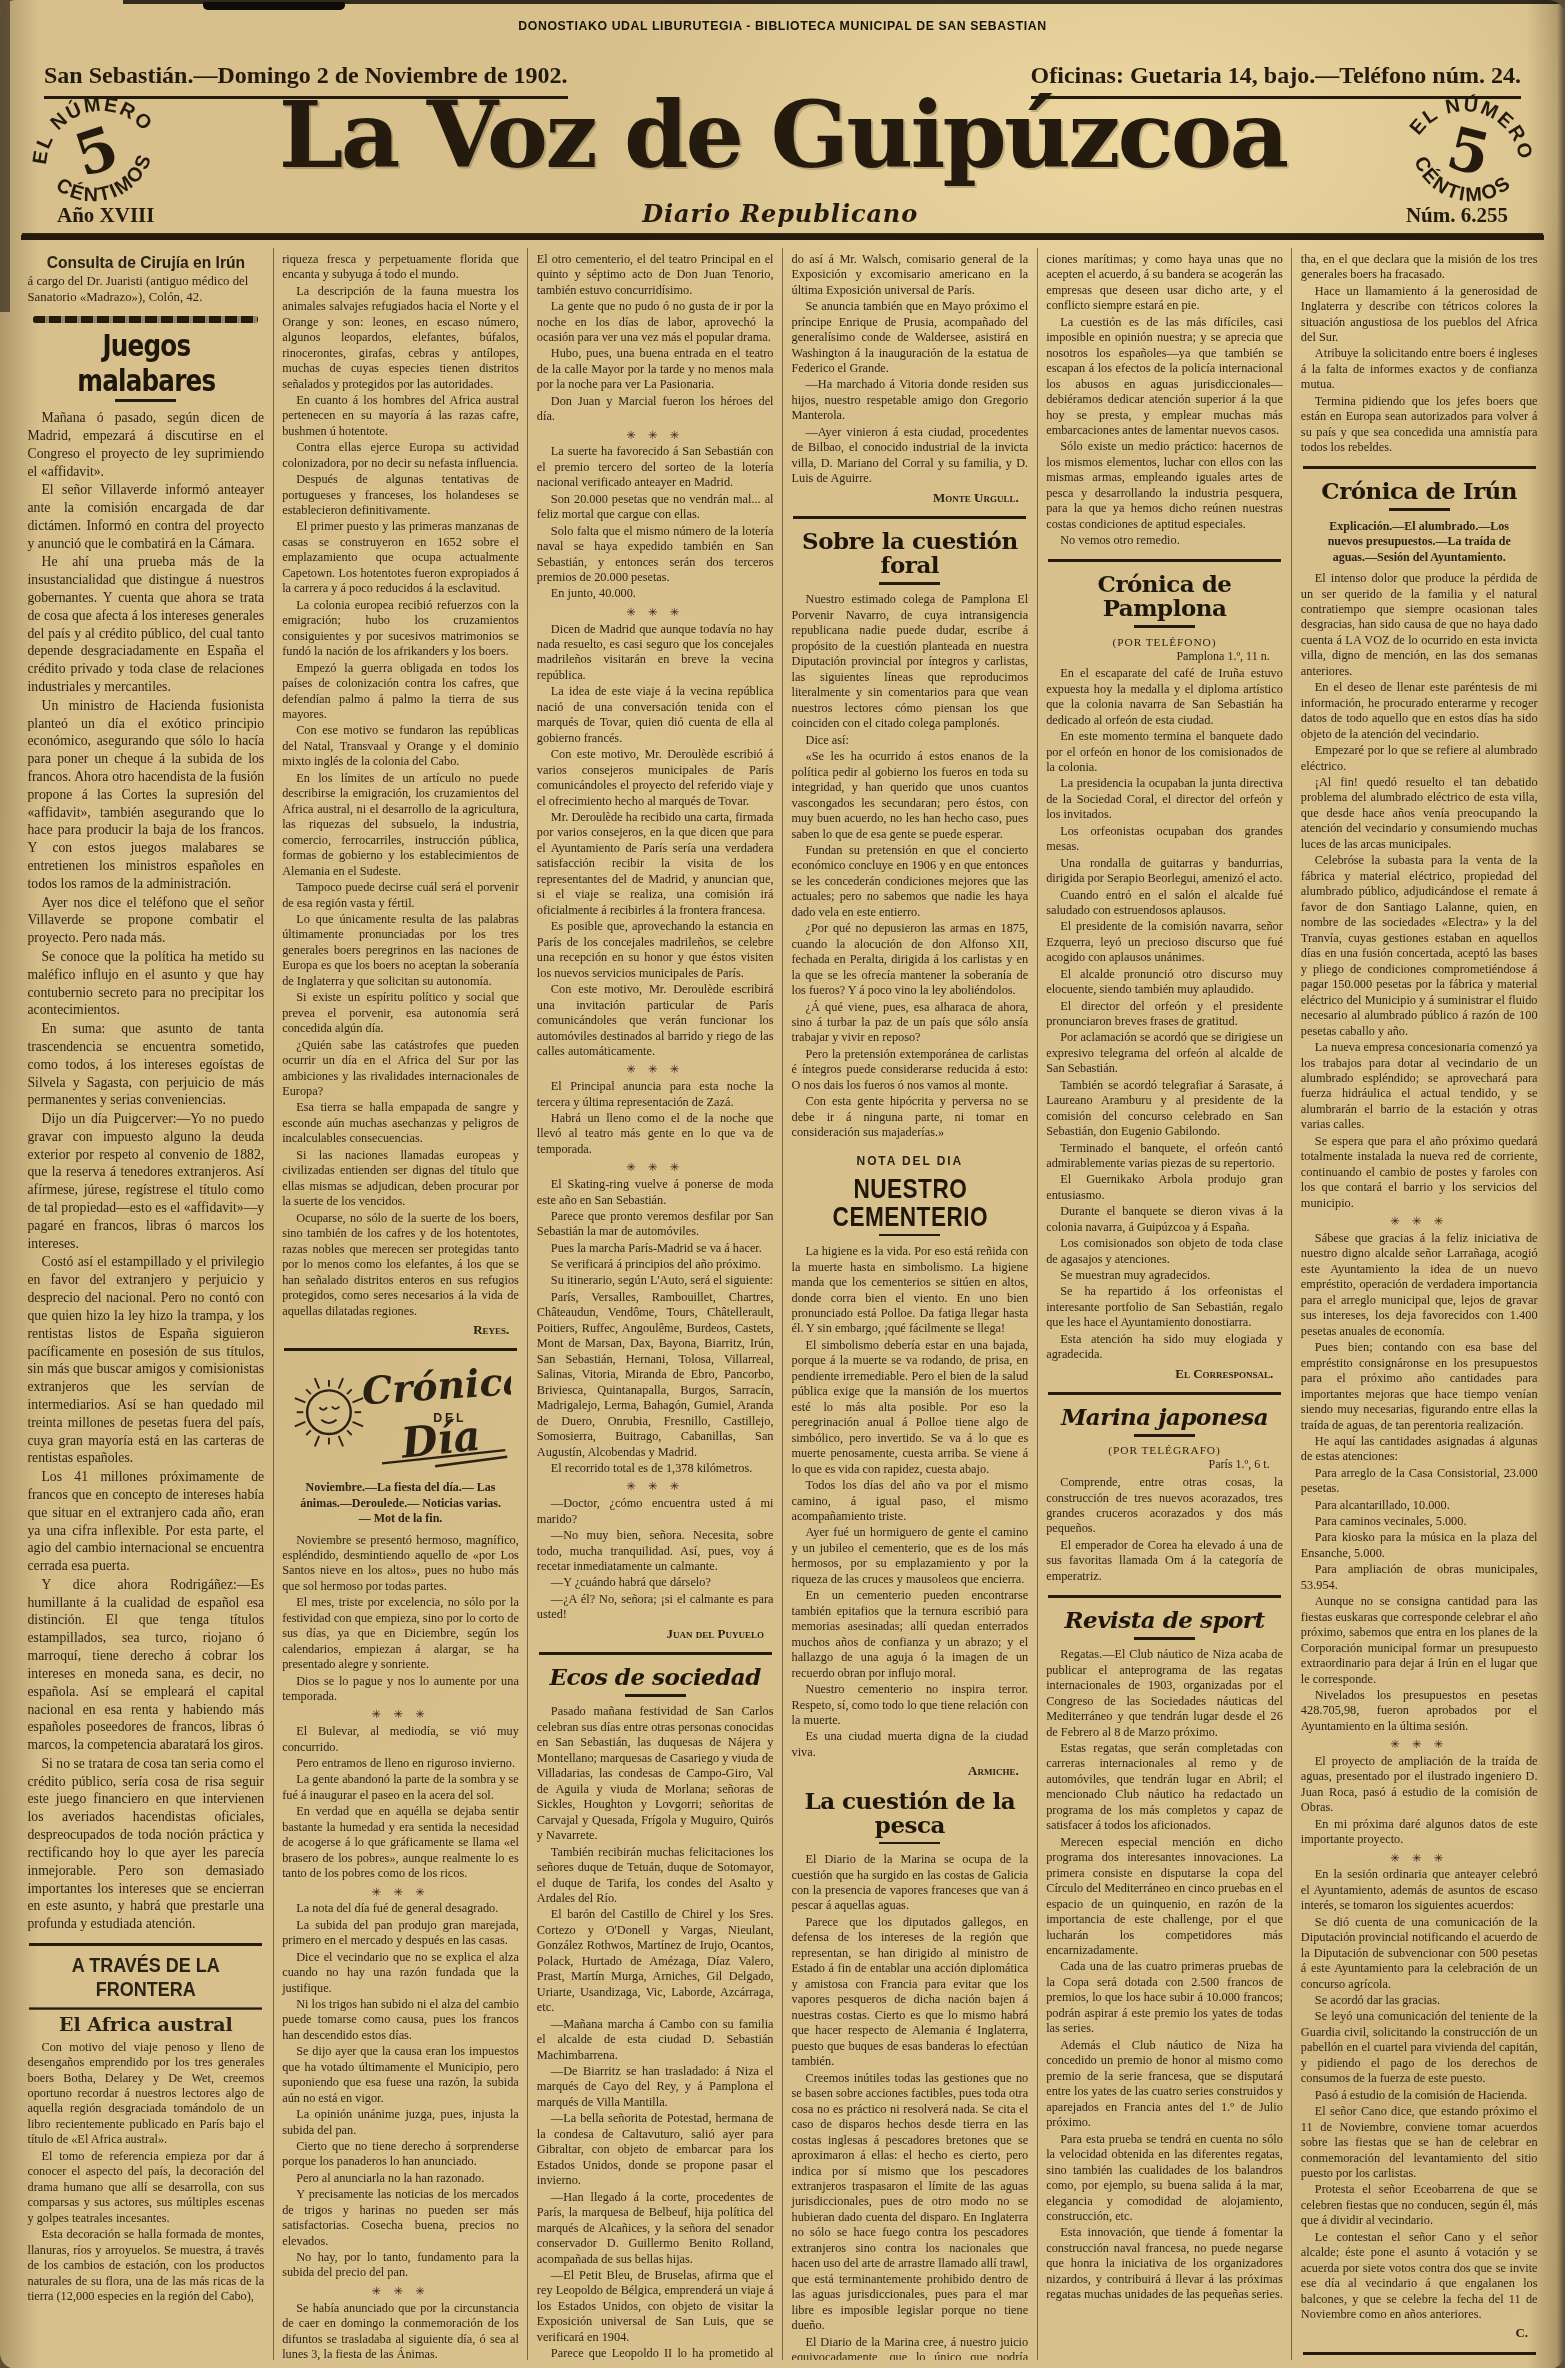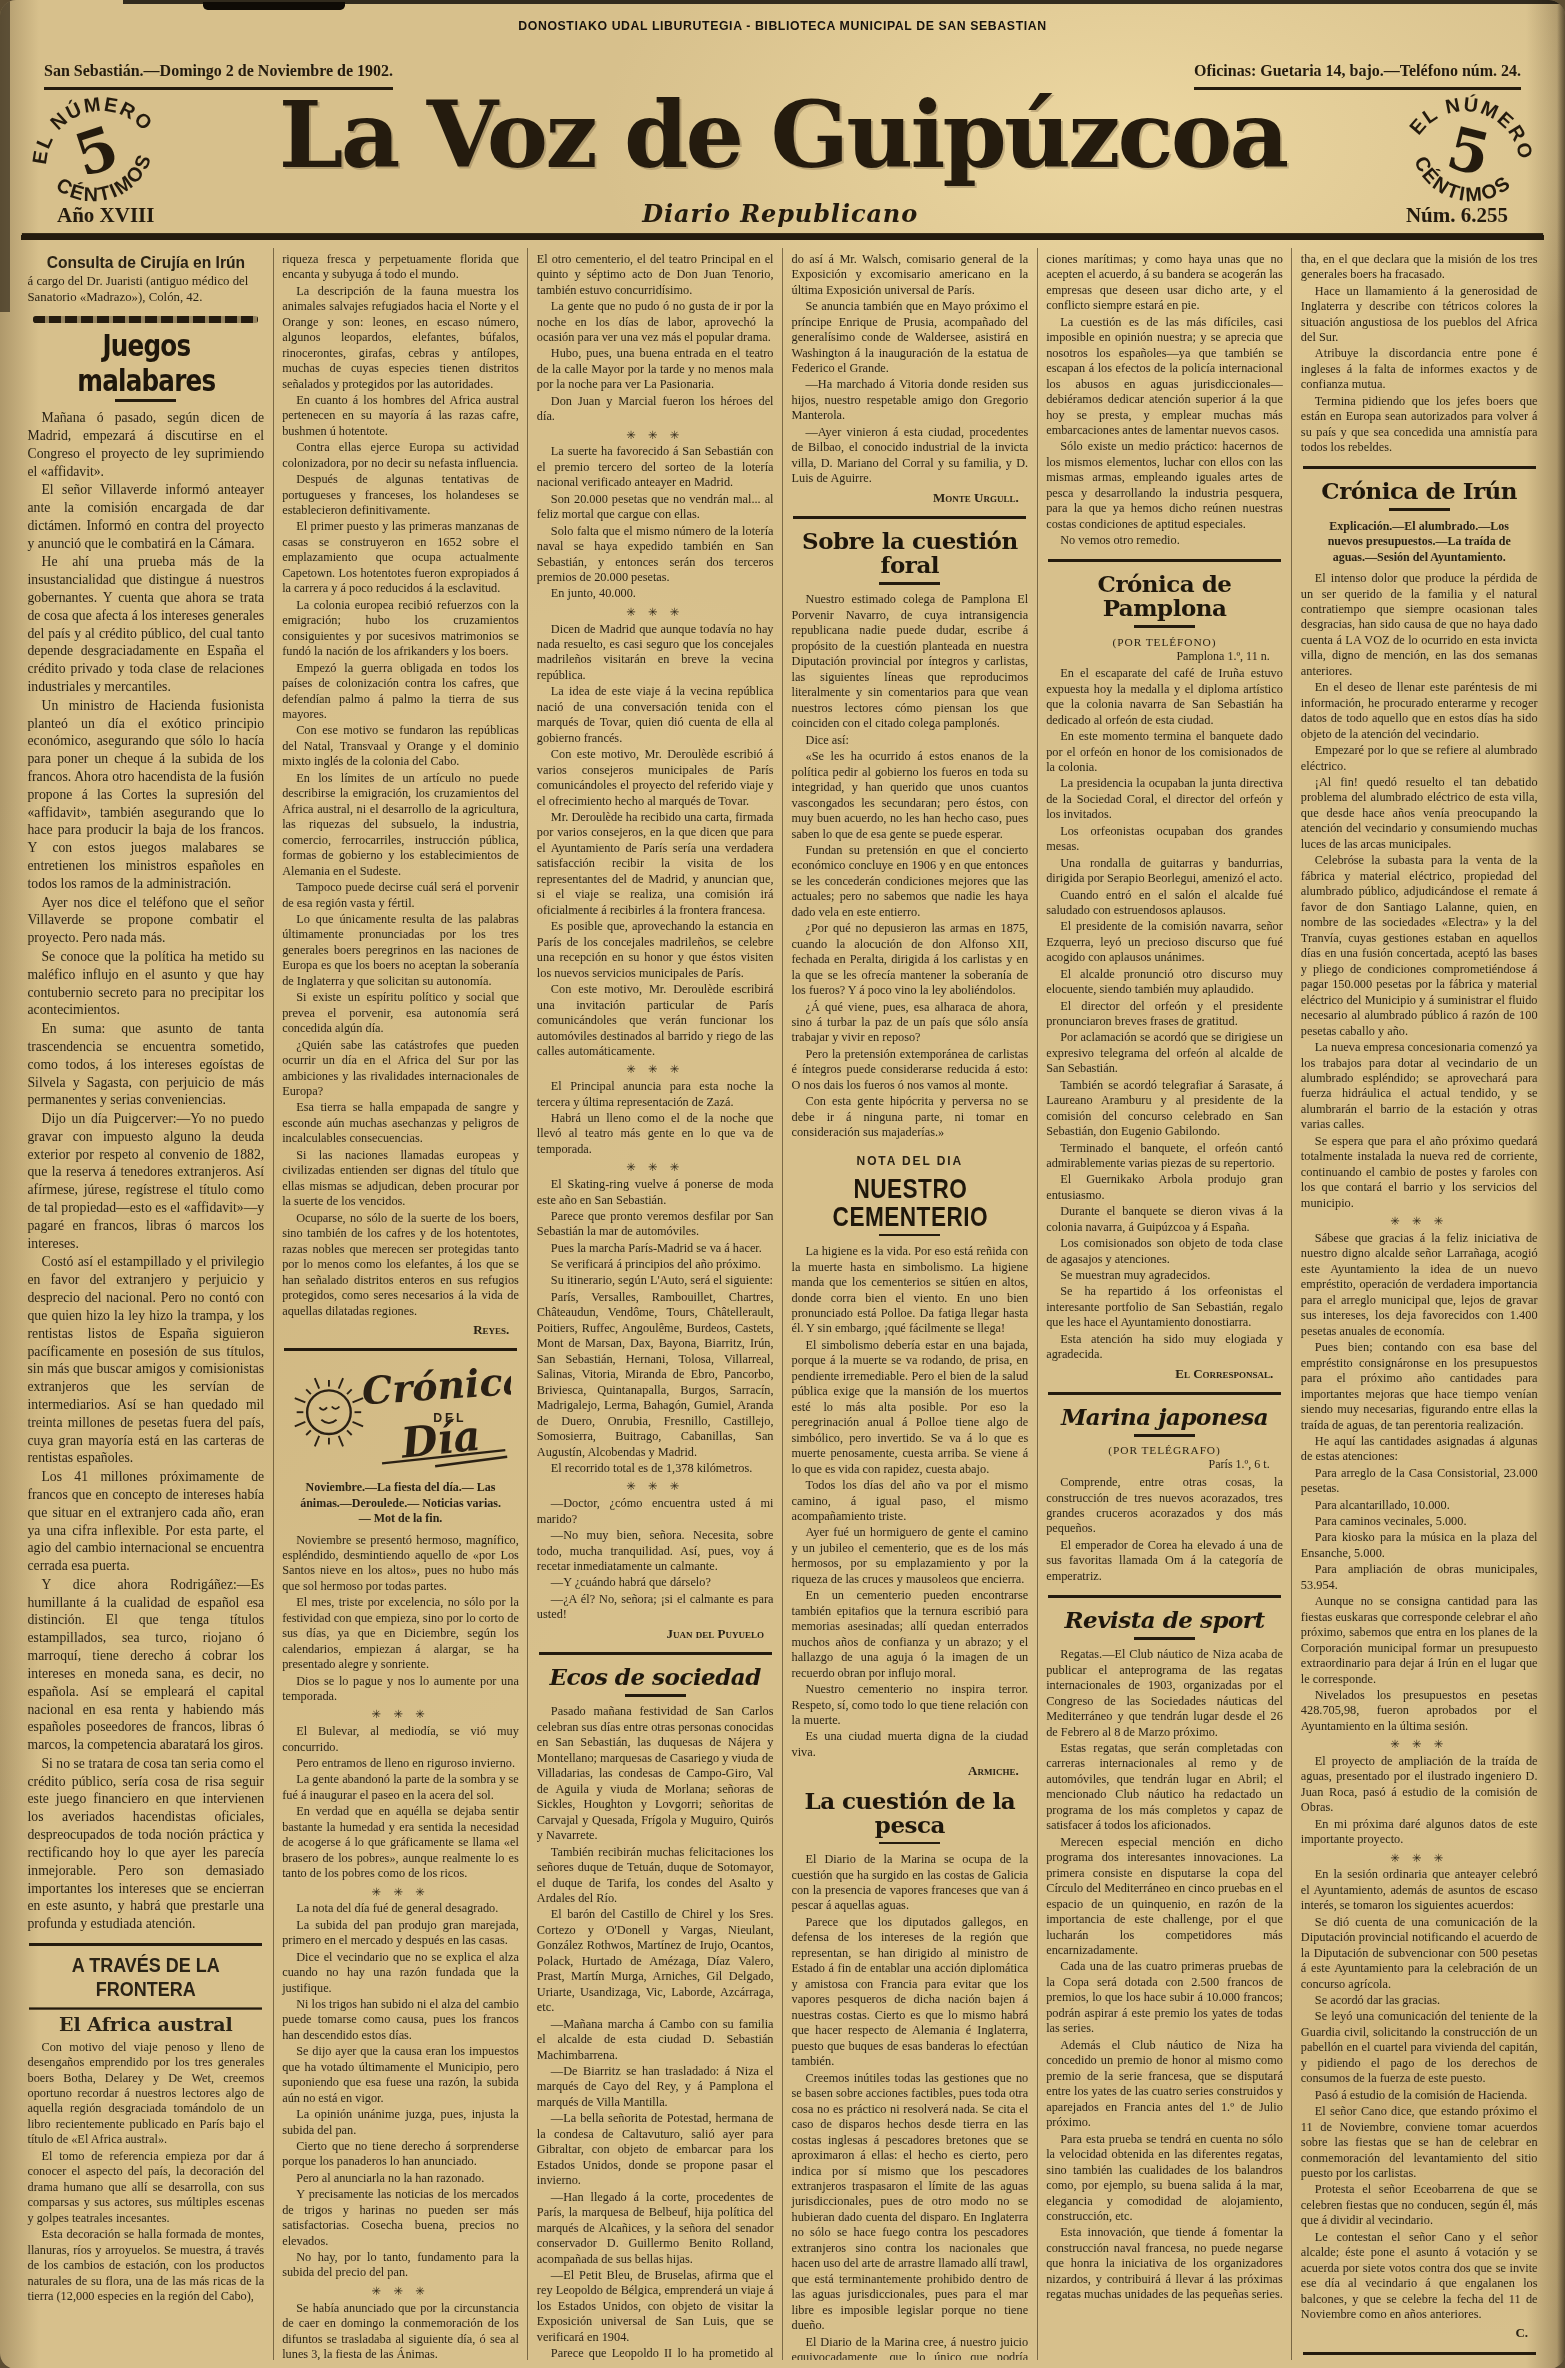--- a/index.html
+++ b/index.html
@@ -17,21 +17,21 @@
   .artifact{position:absolute;}
   .topline{left:123px;top:0;right:0;height:3.8px;background:rgba(12,9,5,.82);}
   .blob-a{left:203px;top:1.9px;width:142px;height:8.5px;background:#0f0b06;border-radius:0 0 4.7px 4.7px;}
   .blob-b{left:0;top:0;width:10.4px;height:312px;background:rgba(18,12,6,.55);}
   .rightedge{right:0;top:0;width:8.5px;height:100%;background:linear-gradient(90deg,transparent,rgba(28,18,8,.55));}
 
   .banner{position:absolute;top:19px;left:0;right:0;text-align:center;
     font-family:"Liberation Sans",sans-serif;font-size:12.3px;font-weight:bold;
     letter-spacing:0.6px;color:#17120c;}
   .dateline{position:absolute;top:62px;left:44px;right:44px;display:flex;justify-content:space-between;
-    font-weight:bold;font-size:16px;color:#241b0e;}
+    font-weight:bold;font-size:24px;color:#241b0e;}
   .dateline span{border-bottom:3.8px solid #241b0e;padding-bottom:6.6px;}
 
   .masthead-title{position:absolute;top:87px;left:104px;right:104px;text-align:center;
     font-family:"DejaVu Serif",serif;font-weight:bold;font-size:92px;line-height:1.05;
     letter-spacing:-2.8px;color:#241b0e;text-shadow:1.9px 1.9px 0 rgba(48,34,14,.22);}
   .badge{position:absolute;width:142px;height:142px;}
   .badge-left{left:24.6px;top:79px;transform:rotate(-18deg);}
   .badge-right{right:24.6px;top:79px;transform:rotate(14deg);}
   .badge text{fill:#241b0e;}
   .badge .arc{font-family:"Liberation Sans",sans-serif;font-weight:bold;font-size:21px;letter-spacing:2px;}
@@ -341,21 +341,21 @@
         <p class="para">Estas regatas, que serán completadas con carreras internacionales al remo y de automóviles, que tendrán lugar en Abril; el mencionado Club náutico ha redactado un programa de los más completos y capaz de satisfacer á todos los aficionados.</p>
         <p class="para">Merecen especial mención en dicho programa dos interesantes innovaciones. La primera consiste en disputarse la copa del Círculo del Mediterráneo en cinco pruebas en el espacio de un quinquenio, en razón de la importancia de este challenge, por el que lucharán los competidores más encarnizadamente.</p>
         <p class="para">Cada una de las cuatro primeras pruebas de la Copa será dotada con 2.500 francos de premios, lo que los hace subir á 10.000 francos; podrán aspirar á este premio los yates de todas las series.</p>
         <p class="para">Además el Club náutico de Niza ha concedido un premio de honor al mismo como premio de la serie francesa, que se disputará entre los yates de las cuatro series construidos y aparejados en Francia antes del 1.º de Julio próximo.</p>
         <p class="para">Para esta prueba se tendrá en cuenta no sólo la velocidad obtenida en las diferentes regatas, sino también las cualidades de los balandros como, por ejemplo, su buena salida á la mar, elegancia y comodidad de alojamiento, construcción, etc.</p>
         <p class="para">Esta innovación, que tiende á fomentar la construcción naval francesa, no puede negarse que honra la iniciativa de los organizadores nizardos, y contribuirá á llevar á las próximas regatas muchas unidades de las pequeñas series.</p>
       </div>
       <div class="col">
         <p class="para noind">tha, en el que declara que la misión de los tres generales boers ha fracasado.</p>
         <p class="para">Hace un llamamiento á la generosidad de Inglaterra y describe con tétricos colores la situación angustiosa de los pueblos del Africa del Sur.</p>
-        <p class="para">Atribuye la discordancia entre pone é ingleses á la falta de informes exactos y de confianza mutua.</p>
+        <p class="para">Atribuye la solicitando entre boers é ingleses á la falta de informes exactos y de confianza mutua.</p>
         <p class="para">Termina pidiendo que los jefes boers que están en Europa sean autorizados para volver á su país y que sea concedida una amnistía para todos los rebeldes.</p>
         <div class="rule"></div>
         <div class="h2">Crónica de Irún</div>
         <div class="h-rule"></div>
         <div class="deck">Explicación.—El alumbrado.—Los nuevos presupuestos.—La traída de aguas.—Sesión del Ayuntamiento.</div>
         <p class="para">El intenso dolor que produce la pérdida de un ser querido de la familia y el natural contratiempo que siempre ocasionan tales desgracias, han sido causa de que no haya dado cuenta á LA VOZ de lo ocurrido en esta invicta villa, digno de mención, en las dos semanas anteriores.</p>
         <p class="para">En el deseo de llenar este paréntesis de mi información, he procurado enterarme y recoger datos de todo aquello que en estos días ha sido objeto de la atención del vecindario.</p>
         <p class="para">Empezaré por lo que se refiere al alumbrado eléctrico.</p>
         <p class="para">¡Al fin! quedó resuelto el tan debatido problema del alumbrado eléctrico de esta villa, que desde hace años venía preocupando la atención del vecindario y consumiendo muchas luces de las arcas municipales.</p>
         <p class="para">Celebróse la subasta para la venta de la fábrica y material eléctrico, propiedad del alumbrado público, adjudicándose el remate á favor de don Santiago Lalanne, quien, en nombre de las sociedades «Electra» y la del Tranvía, cuyas gestiones estaban en aquellos días en una fusión concertada, aceptó las bases y pliego de condiciones comprometiéndose á pagar 150.000 pesetas por la fábrica y material eléctrico del Municipio y á suministrar el fluido necesario al alumbrado público á razón de 100 pesetas caballo y año.</p>

